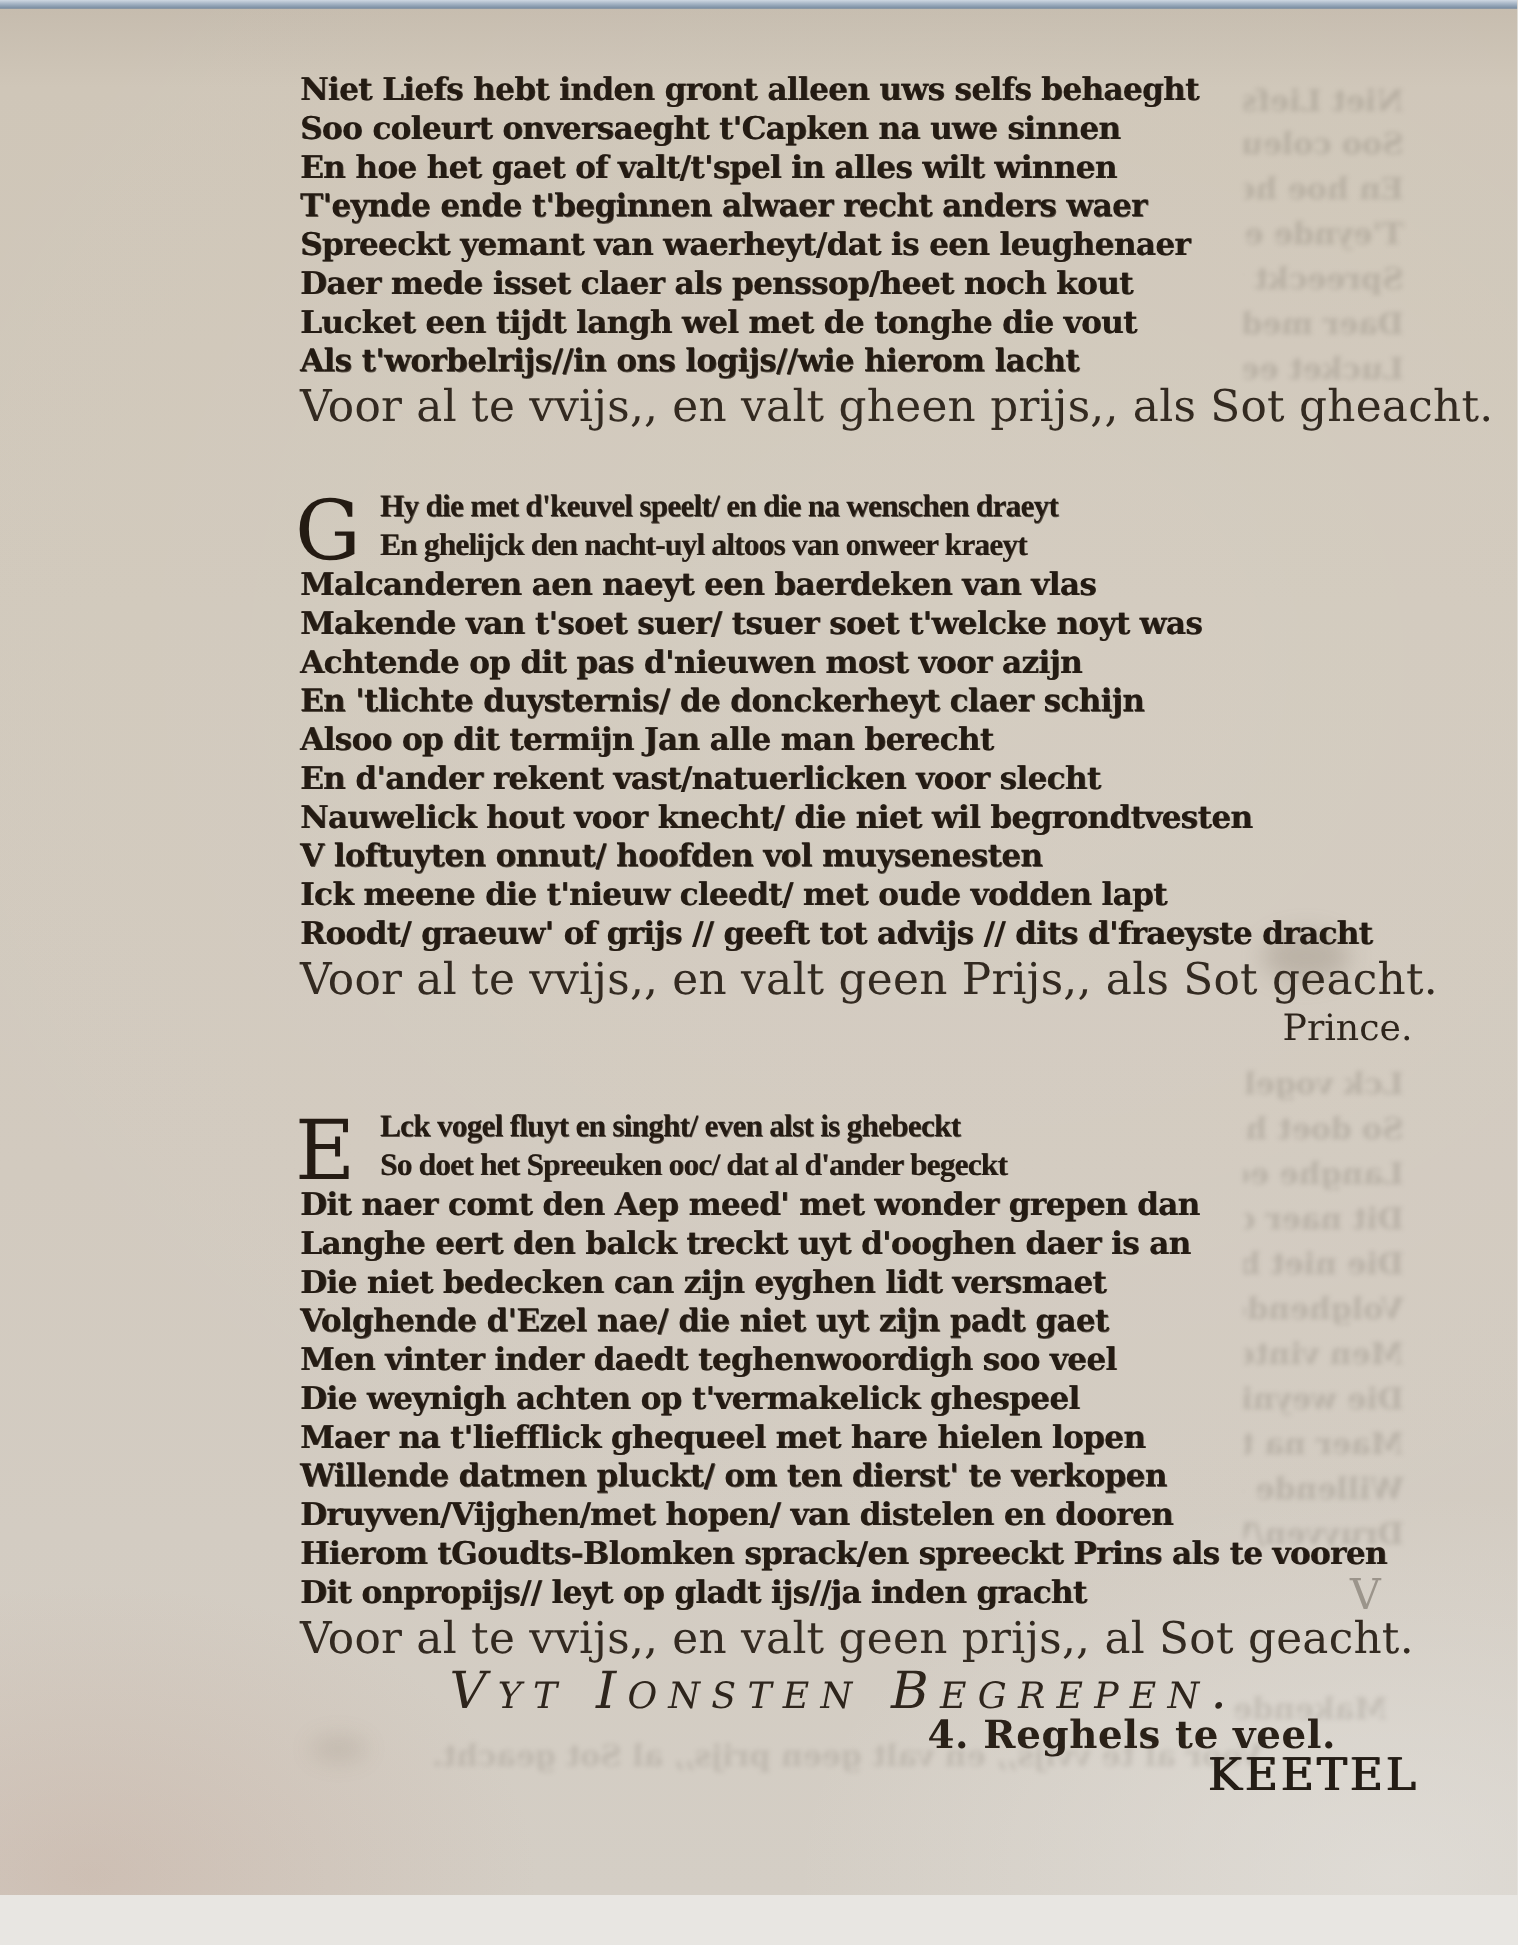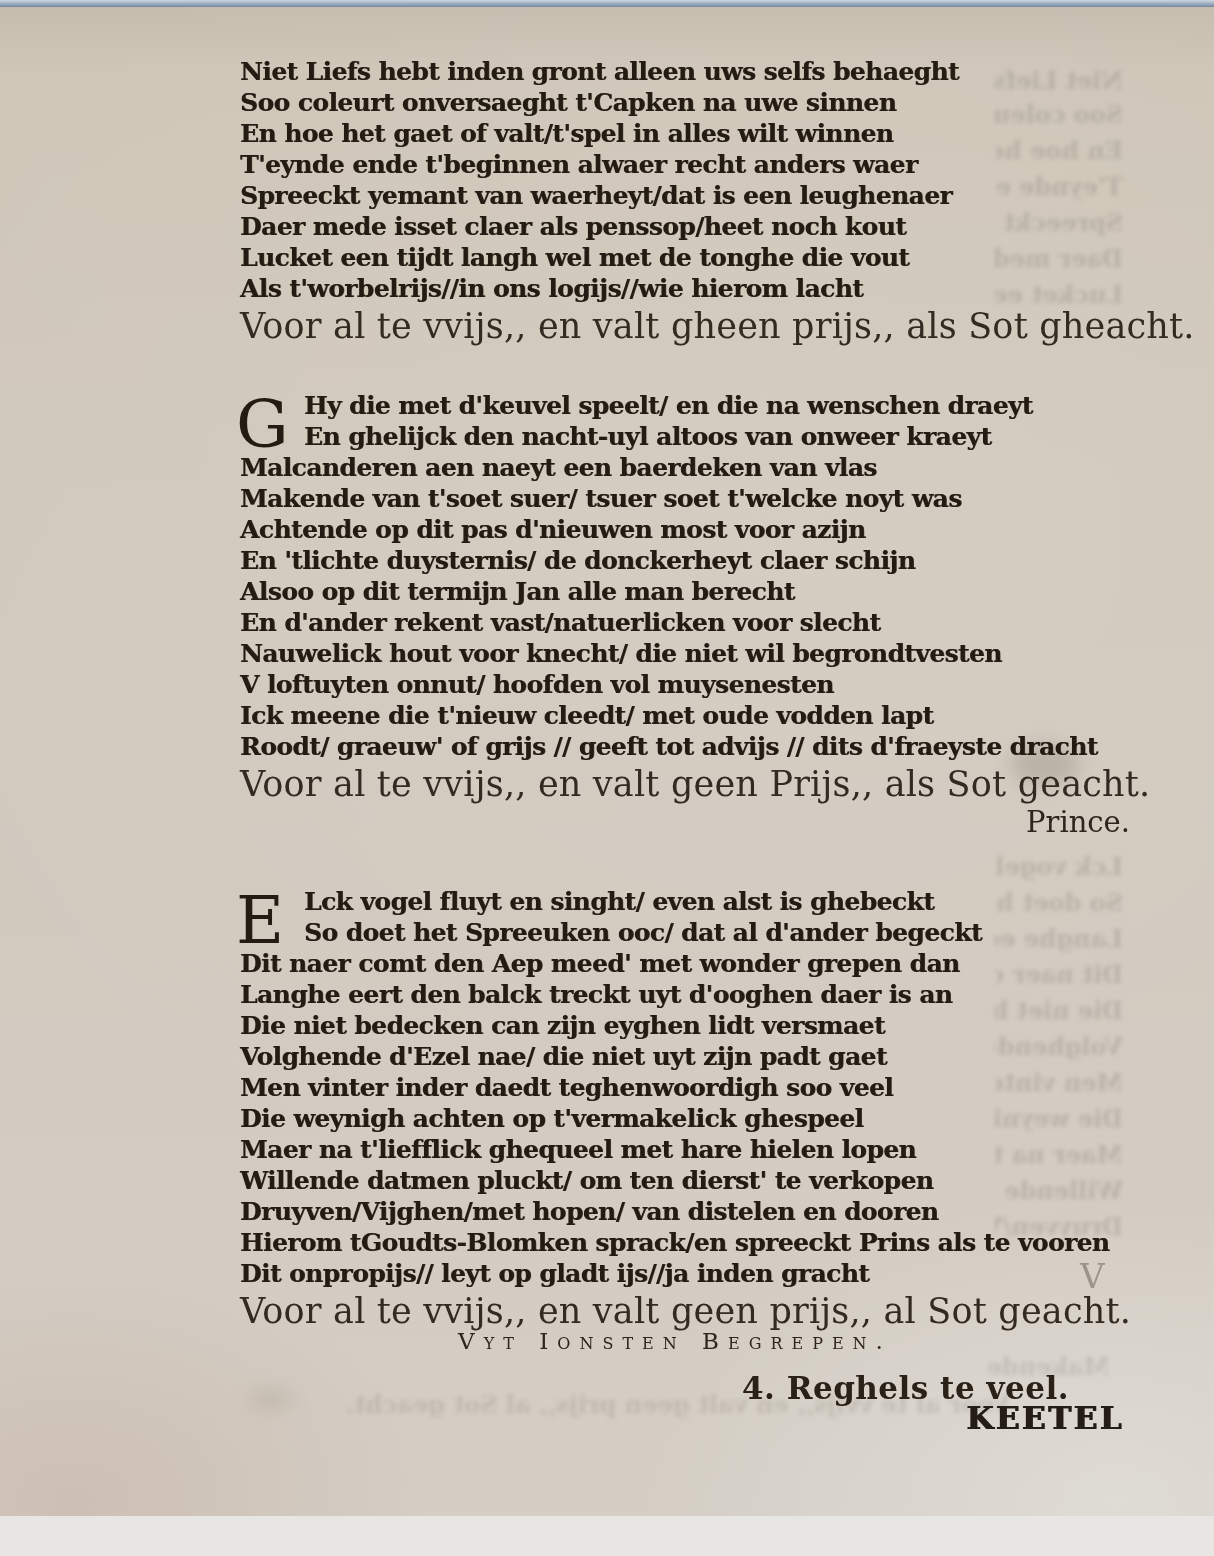--- a/index.html
+++ b/index.html
@@ -18,36 +18,36 @@
   .stanza { position:absolute; left:240px; }
   .bl {
     font-weight:700; font-size:25px; line-height:31px; letter-spacing:-0.6px;
     color:#241b13; white-space:nowrap;
     text-shadow:0.5px 0.3px 0 rgba(36,27,19,0.7);
   }
   .refrain {
     font-weight:400; font-size:35px; line-height:38px; letter-spacing:0.2px;
     color:#332a21; white-space:nowrap; margin-top:3px;
   }
-  .indent { padding-left:64px; }
+  .indent { padding-left:64px;font-family:Liberation Serif, serif; }
   .dropcap {
     position:absolute; left:-4px; top:6px; font-size:66px; line-height:58px;
     font-weight:400; color:#241b13;
   }
   #stanza1 { top:56px; }
   #stanza2 { top:390px; }
   #stanza3 { top:886px; }
 
   #heading { position:absolute; top:805px; left:285px; width:845px; text-align:right;
     font-size:29px; color:#2e251c; }
   #motto { position:absolute; top:1328px; left:240px; width:870px; text-align:center;
-    font-variant:small-caps; font-size:23px; letter-spacing:9px; color:#2e251c; }
+    font-variant:small-caps; font-size:41px; letter-spacing:9px; color:#2e251c;font-style:italic; }
   #note { position:absolute; top:1370px; left:742px; font-size:31px; font-weight:700;
     letter-spacing:0.5px; color:#2a2118; }
-  #keetel { position:absolute; top:1400px; left:966px; font-size:31px; font-weight:700;
+  #keetel { position:absolute; top:1400px; left:966px; font-size:36px; font-weight:400;
     letter-spacing:2.5px; color:#241d16; text-shadow:1.2px 0 0 #241d16; }
   #watermark { position:absolute; top:1516px; left:988px;
     font-family:"Liberation Sans", sans-serif; font-size:17px; color:#b7b0a7;
     letter-spacing:0.3px; }
 
   .bleed {
     position:absolute; transform:scaleX(-1); filter:blur(2.2px); opacity:0.25;
     color:#6e675c; font-weight:700; font-size:24px; white-space:nowrap;
     overflow:hidden; height:28px; pointer-events:none; font-family:"DejaVu Serif", serif;
   }

